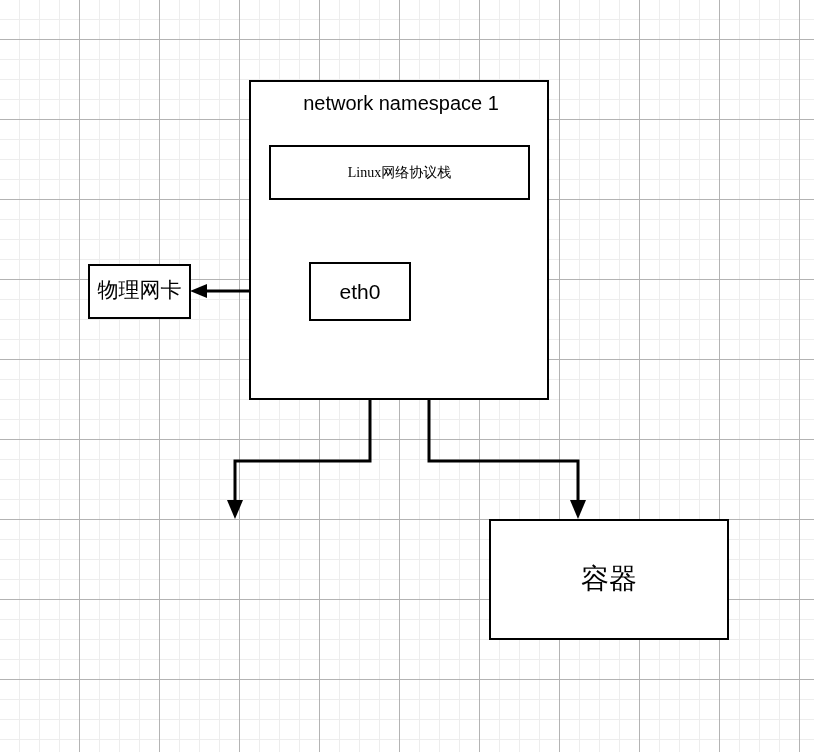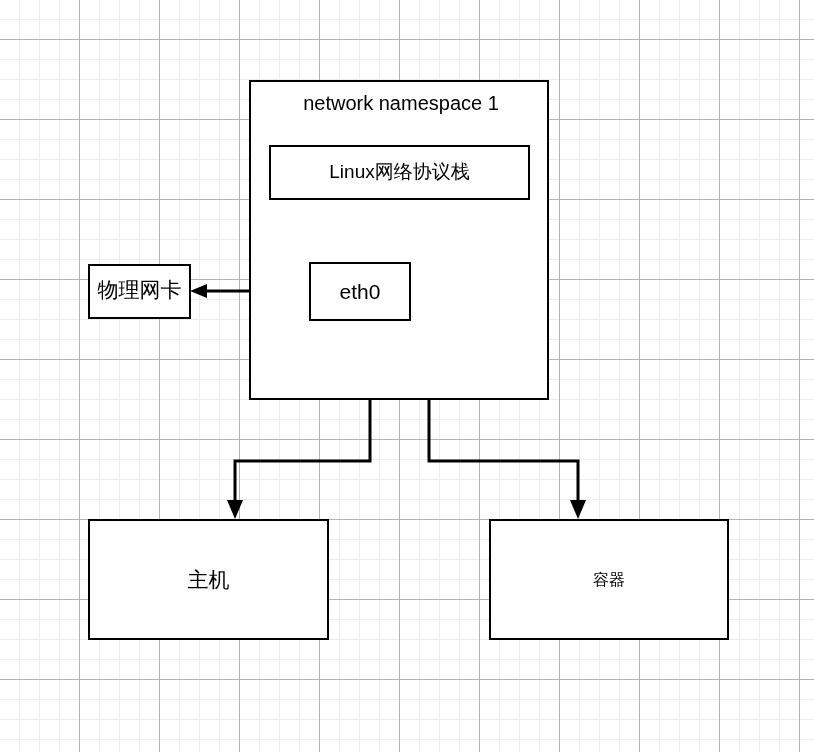--- a/index.html
+++ b/index.html
@@ -72,21 +72,21 @@
     text-align: center;
     font-size: 20px;
   }
   #stack-box {
     left: 269px;
     top: 145px;
     width: 261px;
     height: 55px;
     z-index: 3;
   }
-  #stack-box .node-label { font-size: 19px; }
+  #stack-box .node-label { font-size: 14px; font-family: Liberation Serif, serif; }
 
   #eth0-box {
     left: 309px;
     top: 262px;
     width: 102px;
     height: 59px;
     z-index: 3;
     text-align: center;
   }
   #eth0-box .node-label { font-size: 21px; }
@@ -107,21 +107,21 @@
     height: 121px;
   }
   #host-box .node-label { font-size: 21px; }
 
   #container-box {
     left: 489px;
     top: 519px;
     width: 240px;
     height: 121px;
   }
-  #container-box .node-label { font-size: 16px; }
+  #container-box .node-label { font-size: 28px; }
 
   .edge {
     fill: none;
     stroke: #000000;
     stroke-width: 3;
   }
   .arrowhead { fill: #000000; }
 </style>
 </head>
 <body>
@@ -162,21 +162,18 @@
   </div>
 
   <div class="node" id="eth0-box">
     <span class="node-label">eth0</span>
   </div>
 
   <div class="node" id="nic-box">
     <span class="node-label">物理网卡</span>
   </div>
 
-  <div class="node" id="host-box">
-    <span class="node-label">主机</span>
-  </div>
 
   <div class="node" id="container-box">
     <span class="node-label">容器</span>
   </div>
 
 </div>
 
 </body></html>

